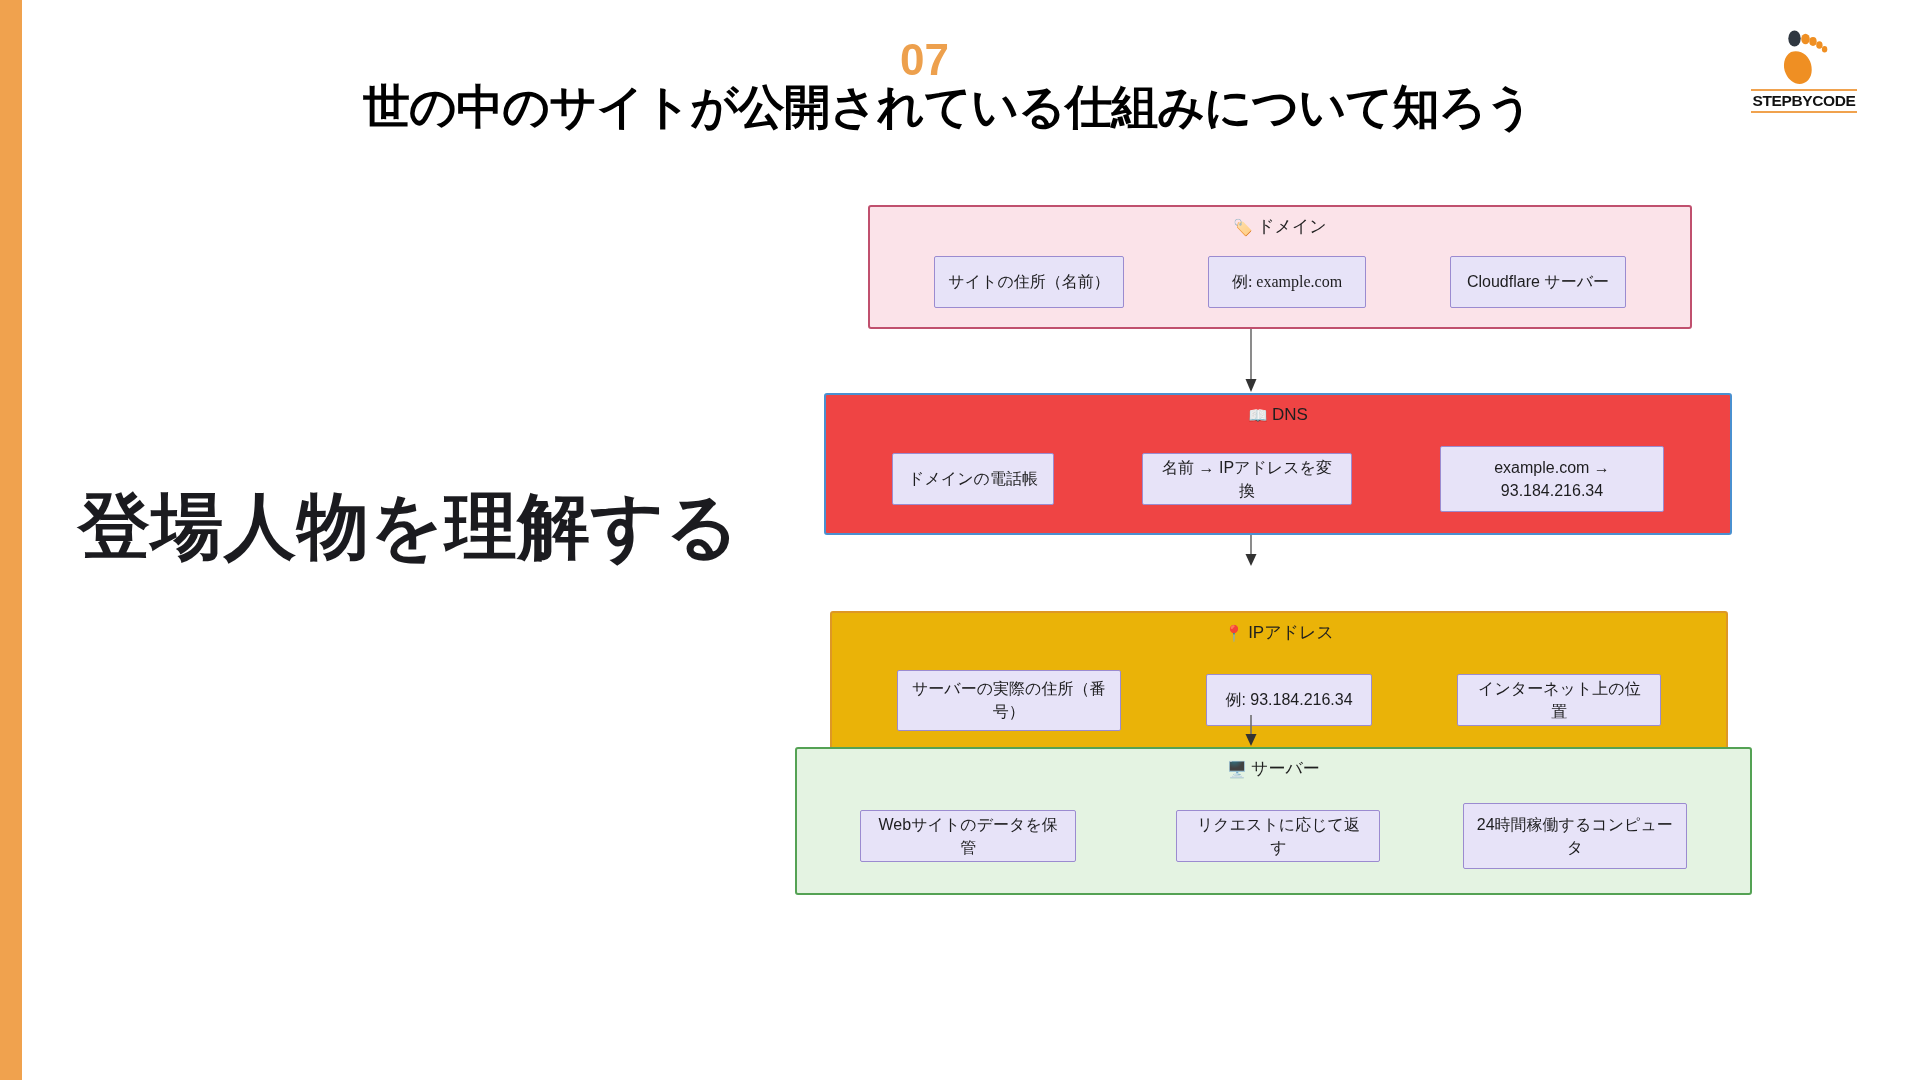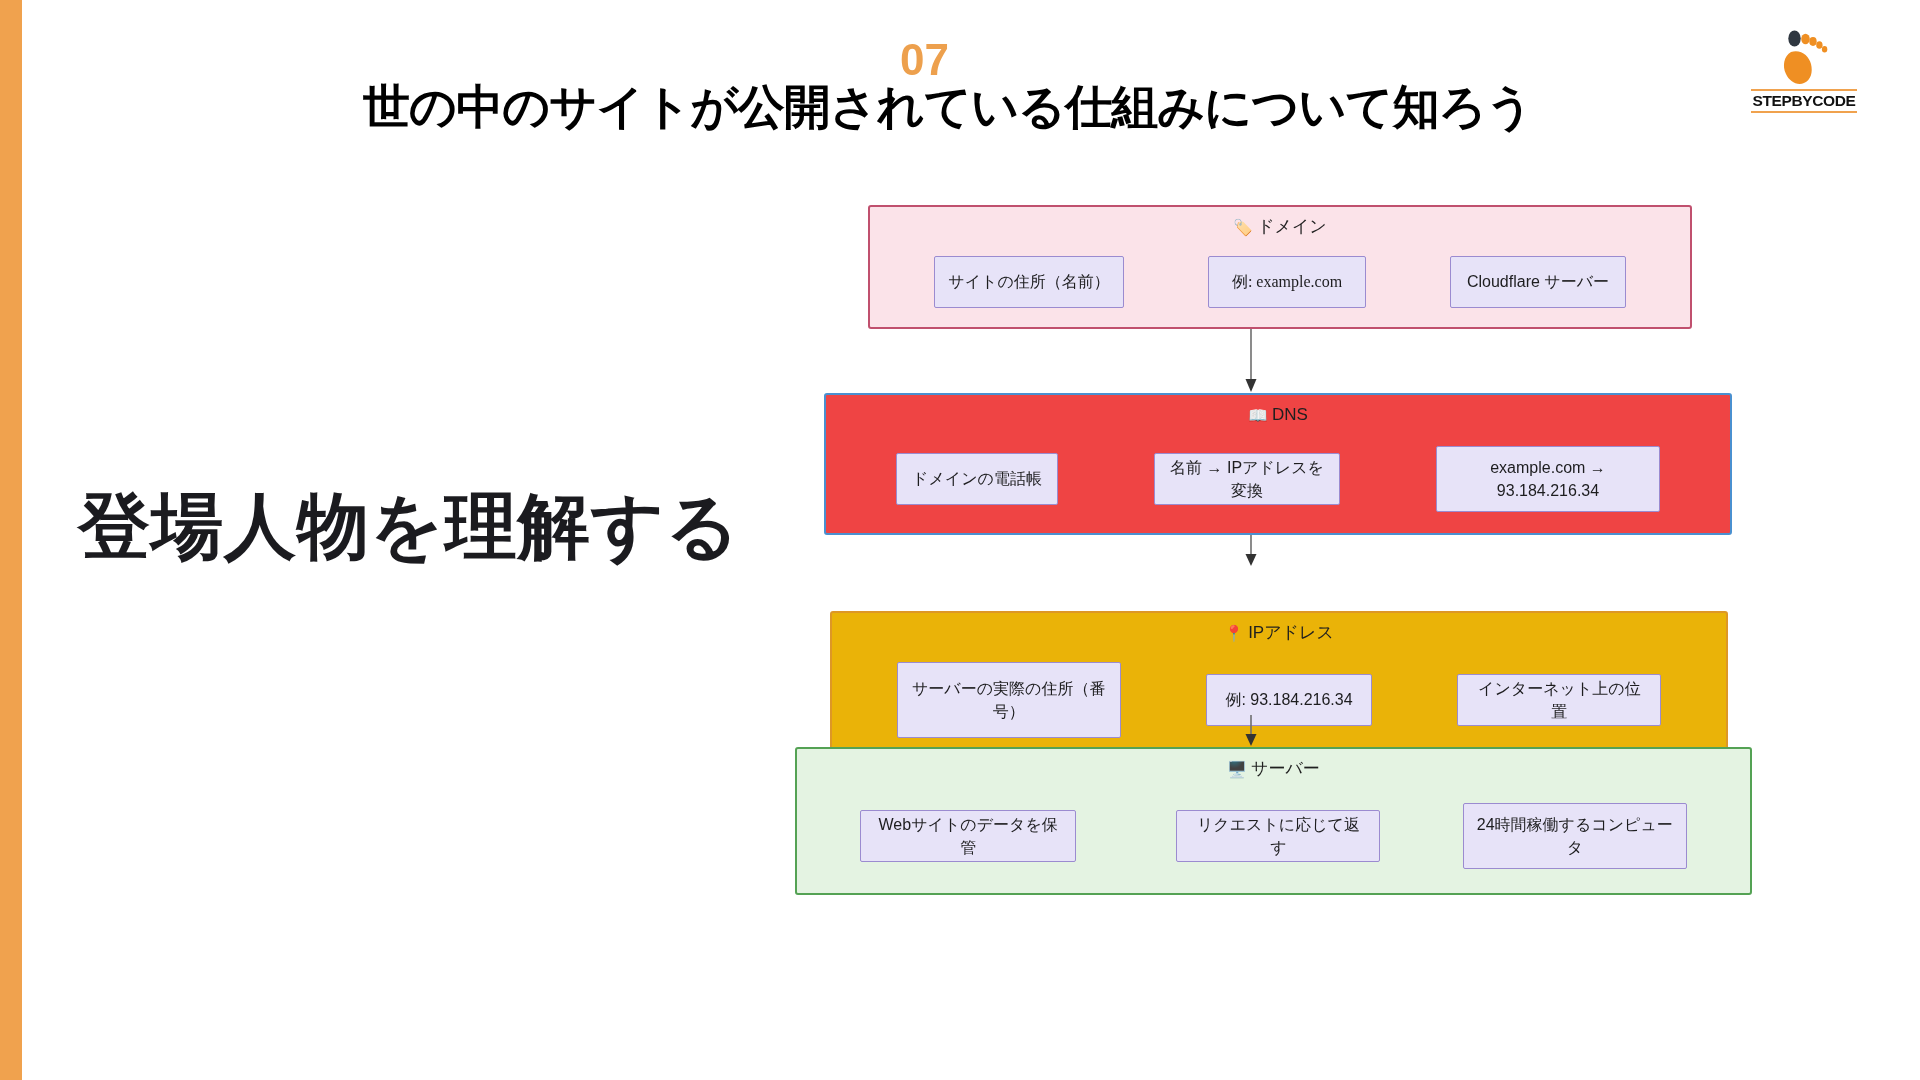--- a/index.html
+++ b/index.html
@@ -172,24 +172,24 @@
                    background: #eab308; border: 2px solid #dd9726; margin-top: 44px; }
   #stage-server  { left: 15px;  top: 552px; width: 957px; height: 148px;
                    background: #e4f3e2; border: 2px solid #54a254; }
 
   
   #stage-domain .card:nth-child(1) { width: 190px; height: 52px; }
   #stage-domain .card:nth-child(2) { width: 158px; height: 52px; font-family: Liberation Serif, serif; }
   #stage-domain .card:nth-child(3) { width: 176px; height: 52px; }
 
   #stage-dns .card:nth-child(1) { width: 162px; height: 52px; }
-  #stage-dns .card:nth-child(2) { width: 186px; height: 52px; }
+  #stage-dns .card:nth-child(2) { width: 210px; height: 52px; }
   #stage-dns .card:nth-child(3) { width: 224px; height: 66px; }
 
-  #stage-ip .card:nth-child(1) { width: 224px; height: 76px; }
+  #stage-ip .card:nth-child(1) { width: 224px; height: 61px; }
   #stage-ip .card:nth-child(2) { width: 166px; height: 52px; }
   #stage-ip .card:nth-child(3) { width: 204px; height: 52px; }
 
   #stage-server .card:nth-child(1) { width: 216px; height: 52px; }
   #stage-server .card:nth-child(2) { width: 204px; height: 52px; margin-left: 18px; }
   #stage-server .card:nth-child(3) { width: 224px; height: 66px; }
 
   
   .connector {
     position: absolute;

